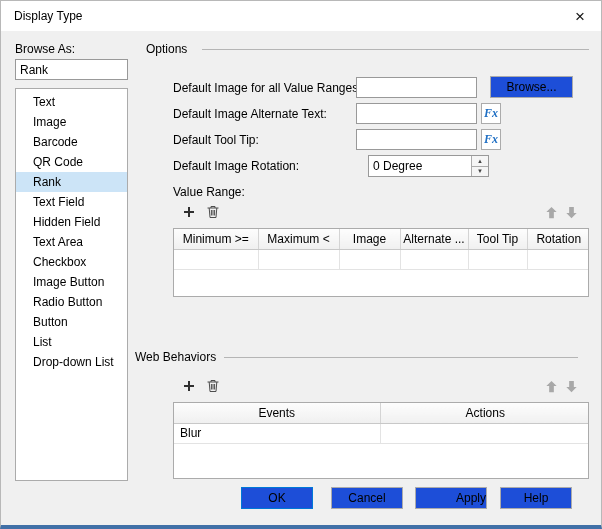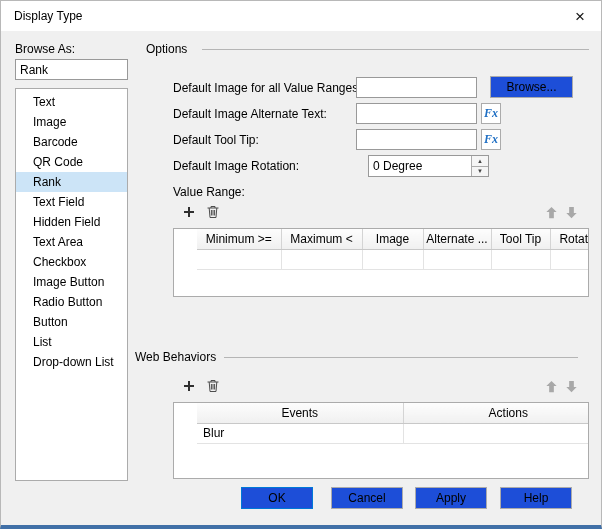--- a/index.html
+++ b/index.html
@@ -52,21 +52,21 @@
   .spin-ctrl { width:17px; border-left:1px solid #ababab; display:flex; flex-direction:column; }
   .spin-up, .spin-down {
     flex:1; display:flex; align-items:center; justify-content:center;
     font-size:6px; color:#444; background:#f5f5f5; cursor:pointer;
   }
   .spin-up { border-bottom:1px solid #ababab; }
   .icon-btn {
     width:22px; height:22px; display:flex; align-items:center; justify-content:center;
     cursor:pointer;
   }
-  .tbl { border:1px solid #ababab; background:#fff; overflow:hidden;padding-left:23px; }
+  .tbl { border:1px solid #ababab; background:#fff; overflow:hidden; }
   .tbl table { border-collapse:collapse; width:100%; table-layout:fixed; }
   .tbl th {
     background:linear-gradient(#fdfdfd,#f0f0f0);
     border-right:1px solid #d4d4d4; border-bottom:1px solid #c8c8c8;
     height:20px; font-weight:normal; font-size:12px; text-align:center;
     overflow:hidden; white-space:nowrap; text-overflow:ellipsis; padding:0 2px;
   }
   .tbl th:last-child { border-right:none; }
   .tbl td {
     border-right:1px solid #e3e3e3; border-bottom:1px solid #e3e3e3;
@@ -234,16 +234,16 @@
         <tr>
           <td>Blur</td>
           <td></td>
         </tr>
       </tbody>
     </table>
   </div>
 
   <div class="abs btn default" style="left:240px; top:486px; width:72px;">OK</div>
   <div class="abs btn" style="left:330px; top:486px; width:72px;">Cancel</div>
-  <div class="abs btn" style="left:414px; top:486px; width:72px;">Apply</div>
+  <div class="abs btn" style="left:414px; top:486px; width:72px;text-align:right;">Apply</div>
   <div class="abs btn" style="left:499px; top:486px; width:72px;">Help</div>
 
 </div>
 
 </body></html>

